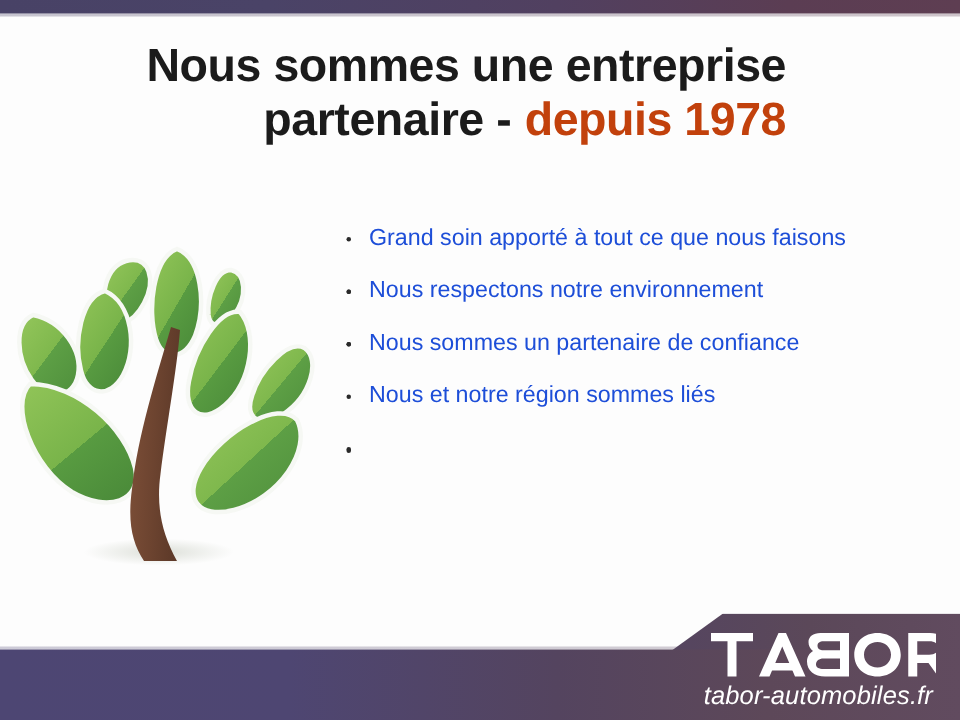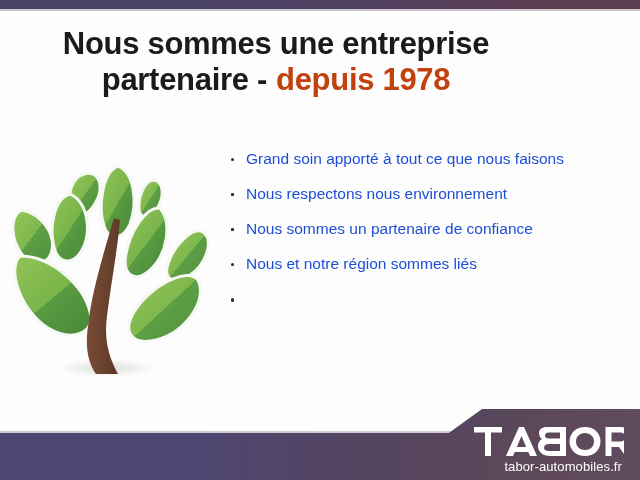--- a/index.html
+++ b/index.html
@@ -33,23 +33,23 @@
     top: 9px; left: 0;
     width: 640px;
     height: 2px;
     background: linear-gradient(to right, rgba(72,66,102,.30), rgba(94,62,82,.30));
   }
 
   
   .heading {
     position: absolute;
     top: 26px;
-    left: 16px;
+    left: 4px;
     width: 520px;
-    text-align: center;
+    text-align: right;
     line-height: 1.16;
     letter-spacing: -0.3px;
   }
   .heading .line {
     display: block;
     font-size: 31px;
     font-weight: bold;
     color: #1b1b1b;
     white-space: pre;
   }
@@ -134,25 +134,26 @@
     text-align: right;
   }
   .logo-mark {
     display: block;
     height: 30px;
     margin-left: auto;
   }
   .logo-url {
     display: block;
     margin-top: 2px;
-    font-size: 13px;
+    font-size: 17px;
     color: #ffffff;
     letter-spacing: 0.1px;
     text-align: right;
     padding-right: 2px;
+    font-style: italic;
   }
 </style>
 </head>
 <body>
 
 <div id="slide">
 
   <div class="top-strip"></div>
   <div class="top-strip-shadow"></div>
 
@@ -217,21 +218,21 @@
   <ul class="bullets" style="list-style:none;margin:0;padding:0;">
     <li class="bullet-item">
       <span class="bullet-dot"></span>
       <span>Grand soin apporté à tout ce que nous faisons</span>
     </li>
     <li class="bullet-item">
       <span class="bullet-dot"></span>
     </li>
     <li class="bullet-item">
       <span class="bullet-dot"></span>
-      <span>Nous respectons nous environnement</span>
+      <span>Nous respectons notre environnement</span>
     </li>
     <li class="bullet-item">
       <span class="bullet-dot"></span>
     </li>
     <li class="bullet-item">
       <span class="bullet-dot"></span>
       <span>Nous sommes un partenaire de confiance</span>
     </li>
     <li class="bullet-item">
       <span class="bullet-dot"></span>

